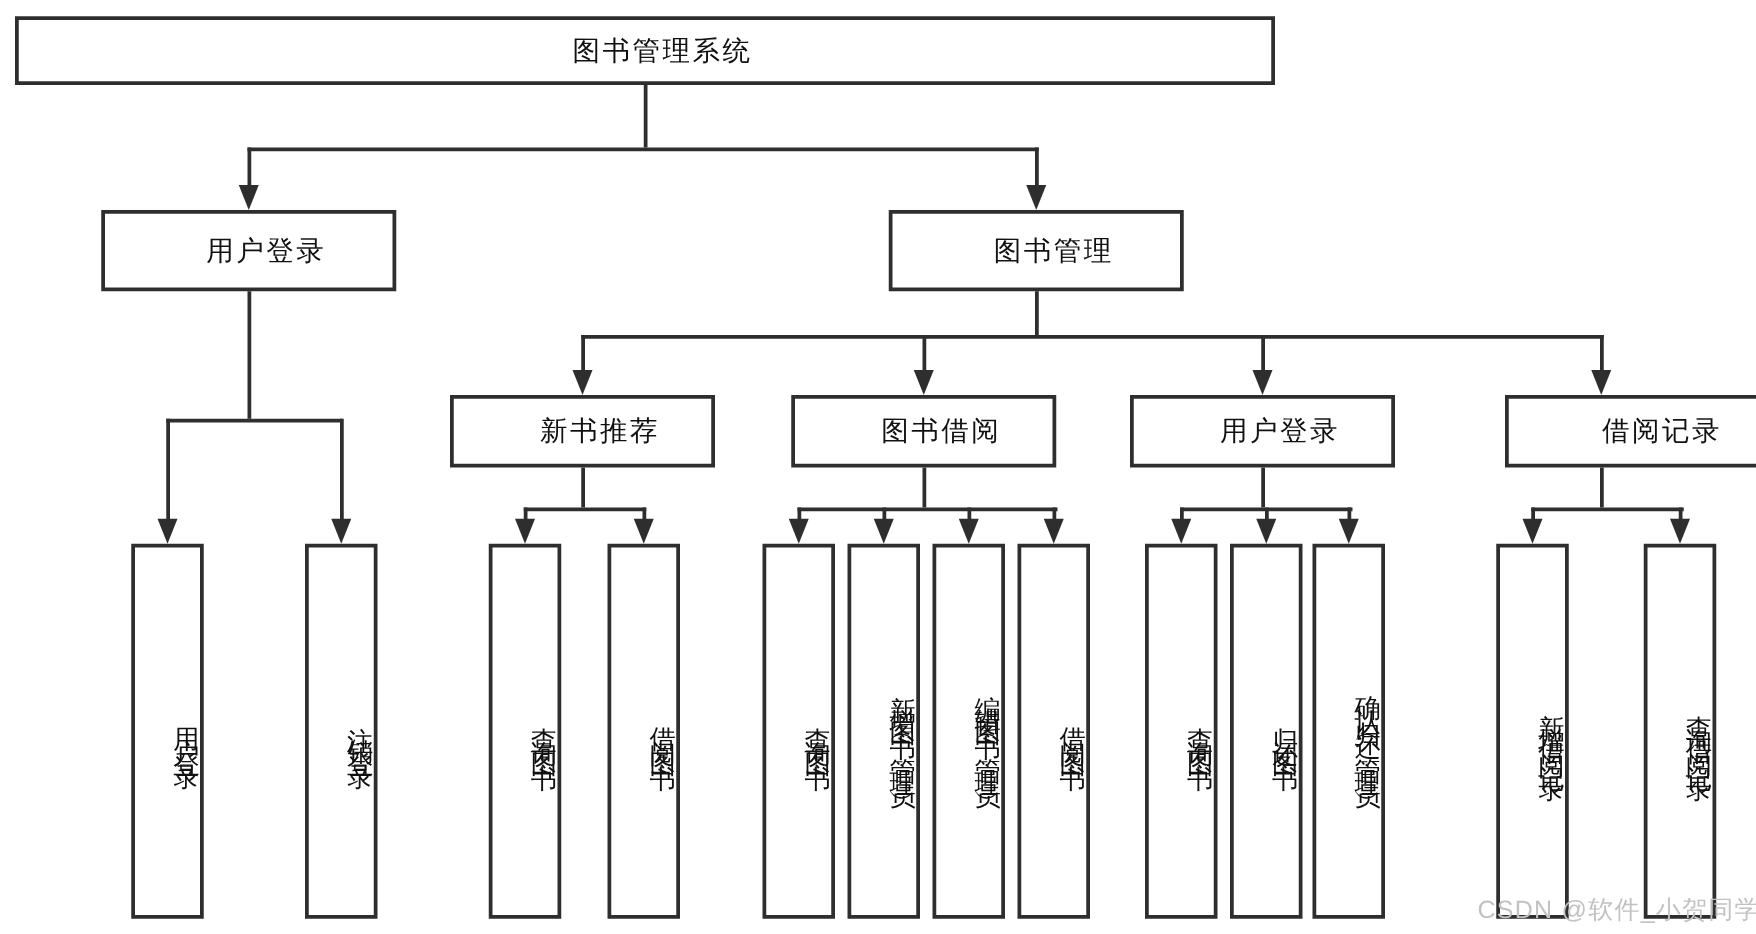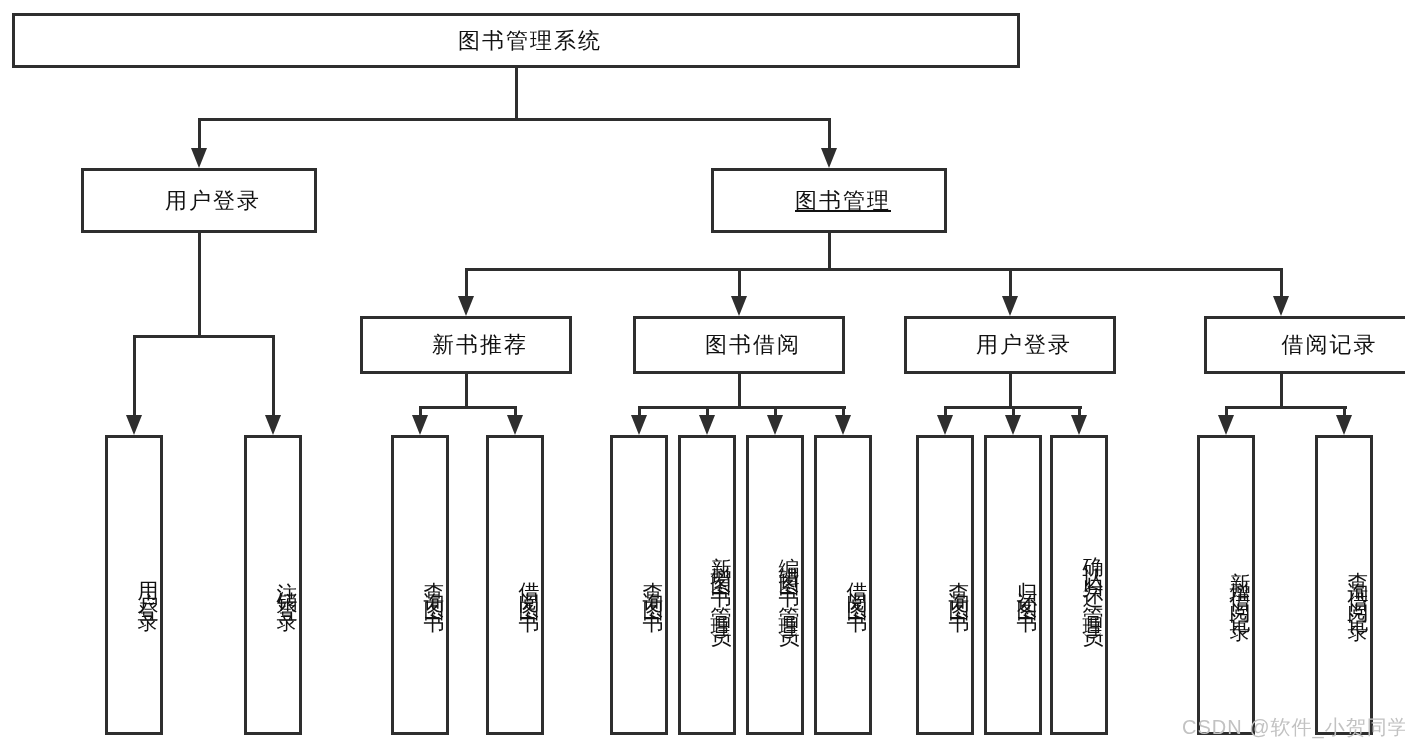--- a/index.html
+++ b/index.html
@@ -53,21 +53,21 @@
   }
 </style>
 </head>
 <body>
 
 <div class="canvas">
 
   <div class="box" style="left:12px;top:13px;width:1008px;height:55px;">图书管理系统</div>
 
   <div class="box" style="left:81px;top:168px;width:236px;height:65px;">用户登录</div>
-  <div class="box" style="left:711px;top:168px;width:236px;height:65px;text-decoration:underline;">图书管理</div>
+  <div class="box" style="left:711px;top:168px;width:236px;height:65px;">图书管理</div>
 
   <div class="box" style="left:360px;top:316px;width:212px;height:58px;">新书推荐</div>
   <div class="box" style="left:633px;top:316px;width:212px;height:58px;">图书借阅</div>
   <div class="box" style="left:904px;top:316px;width:212px;height:58px;">用户登录</div>
   <div class="box" style="left:1204px;top:316px;width:223px;height:58px;">借阅记录</div>
 
   <div class="box leaf" style="left:105px;top:435px;width:58px;height:300px;">用户登录</div>
   <div class="box leaf" style="left:244px;top:435px;width:58px;height:300px;">注销登录</div>
 
   <div class="box leaf" style="left:391px;top:435px;width:58px;height:300px;">查询图书</div>

